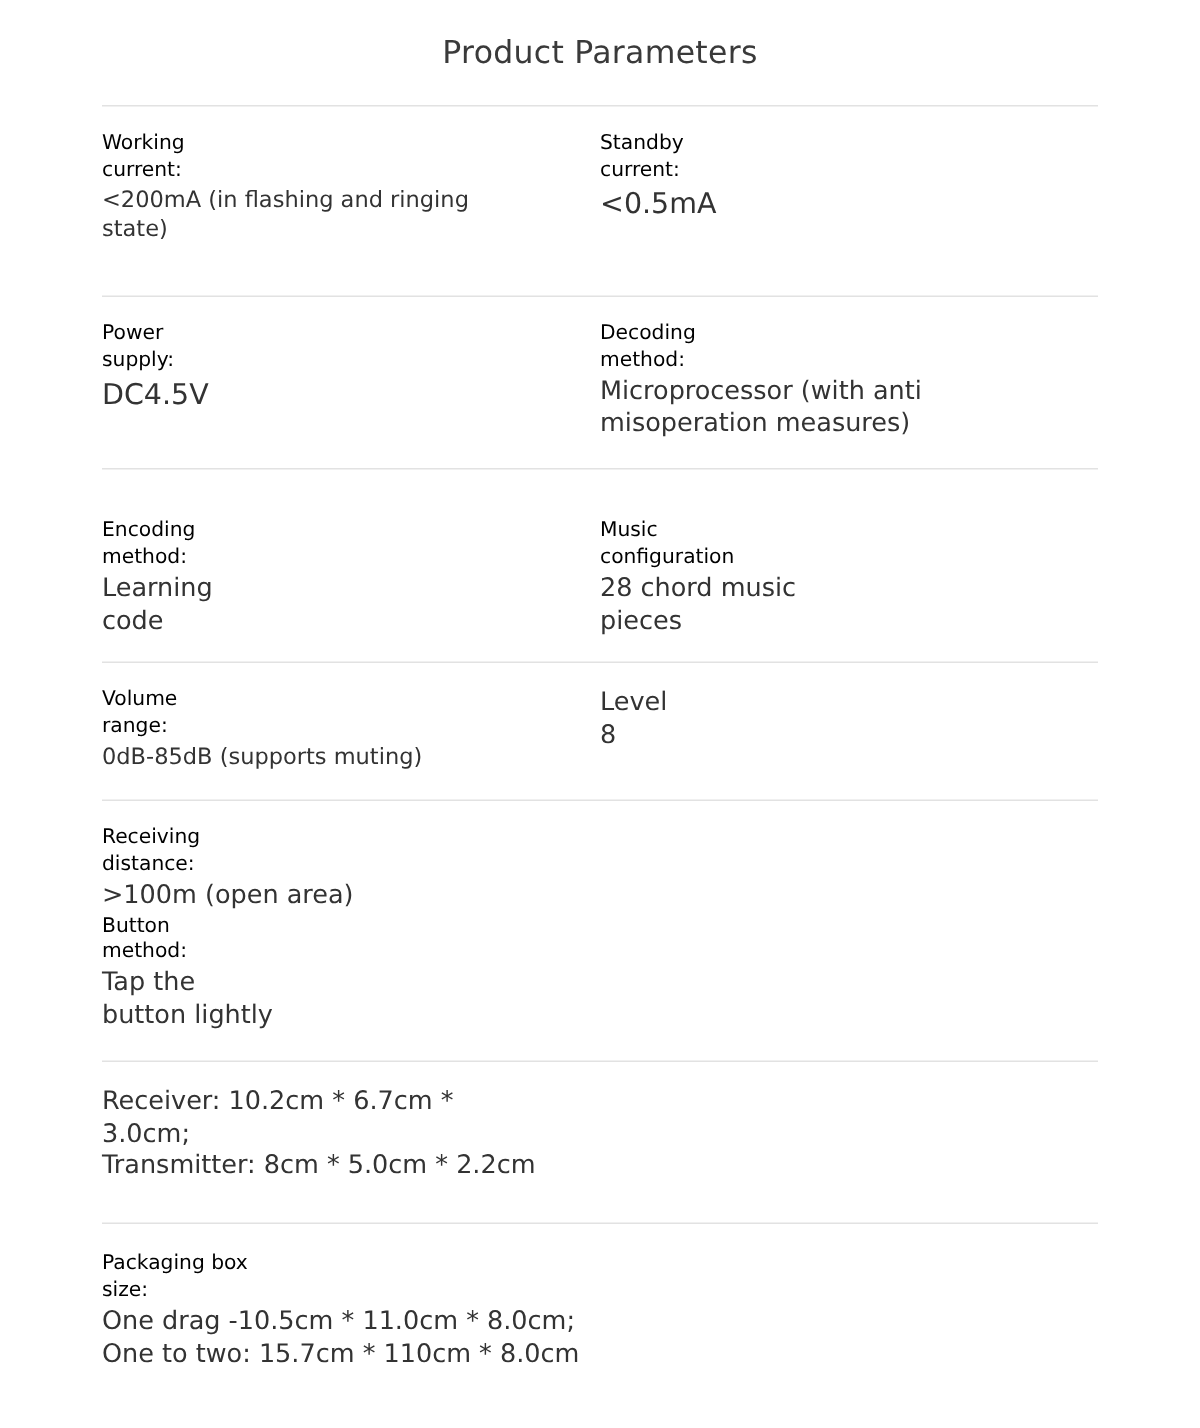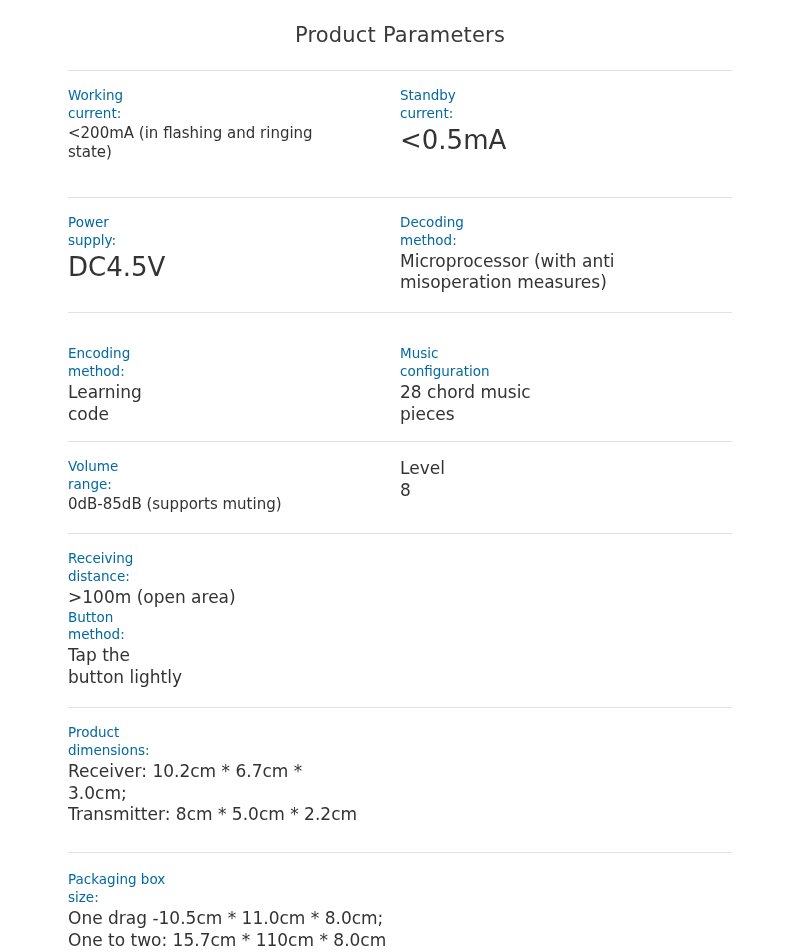--- a/index.html
+++ b/index.html
@@ -47,33 +47,33 @@
   .cell {
     width: 50%;
     box-sizing: border-box;
     padding-right: 10px;
   }
   .cell.full {
     width: 100%;
   }
   .label {
     font-size: 13.5px;
-    color: #0369a1;
+    color: #000000;
     line-height: 1.33;
     margin-bottom: 1px;
     white-space: pre-line;
   }
   .value {
     font-size: 15px;
     color: #333333;
     line-height: 1.3;
     white-space: pre-line;
   }
   .value.big {
-    font-size: 26px;
+    font-size: 19px;
     line-height: 1.28;
   }
   .value.med {
     font-size: 17px;
     line-height: 1.28;
   }
   .row-1 { padding-top: 16px; padding-bottom: 18px; }
   .row-2 { padding-top: 16px; padding-bottom: 18px; margin-top: 16px; }
   .row-3 { padding-top: 32px; padding-bottom: 16px; }
   .row-4 { padding-top: 16px; padding-bottom: 18px; }
@@ -155,22 +155,20 @@
       <div class="cell">
         <div class="label">Button
 method:</div>
         <div class="value med">Tap the
 button lightly</div>
       </div>
     </div>
 
     <div class="row row-6">
       <div class="cell full">
-        <div class="label">Product
-dimensions:</div>
         <div class="value med">Receiver: 10.2cm * 6.7cm *
 3.0cm;
 Transmitter: 8cm * 5.0cm * 2.2cm</div>
       </div>
     </div>
 
     <div class="row row-7 last">
       <div class="cell full">
         <div class="label">Packaging box
 size:</div>

